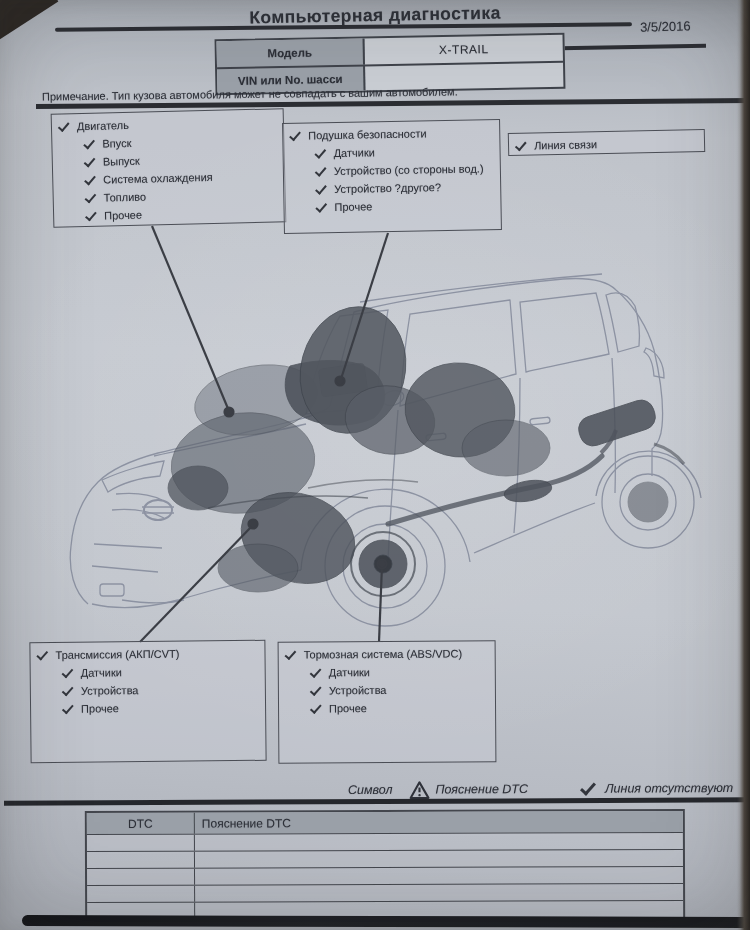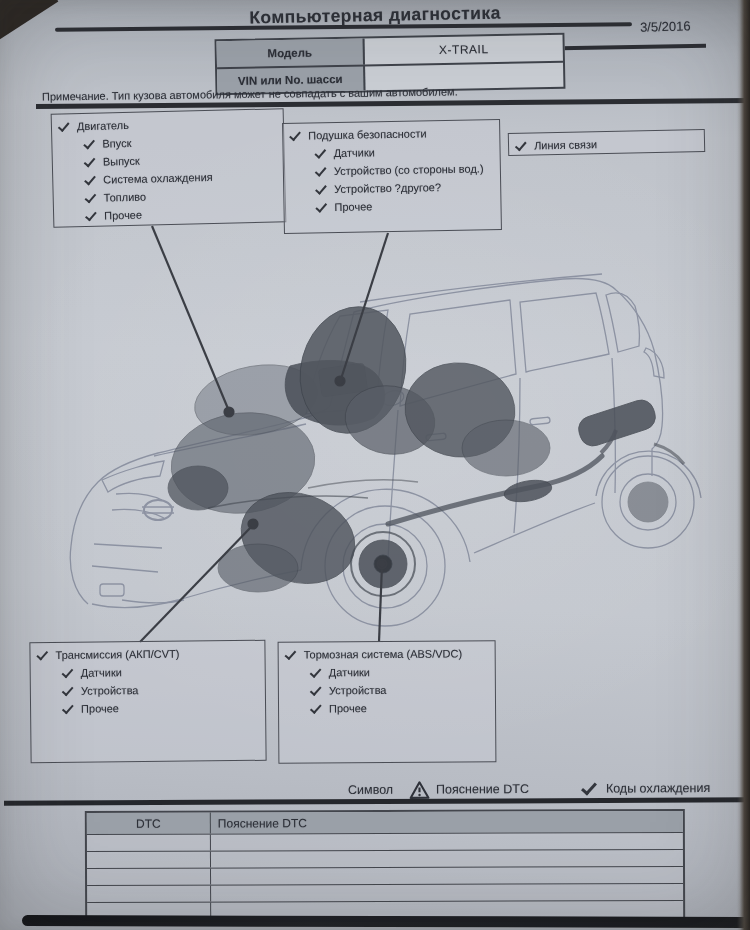--- a/index.html
+++ b/index.html
@@ -32,30 +32,30 @@
 
   
   .cbox{position:absolute;border:1.6px solid #4a4d55;background:rgba(201,205,212,.45);transform:rotate(var(--rot,0deg));padding-top:3px;}
   .crow{display:flex;align-items:center;height:18px;padding-left:7px;font-size:11px;}
   .crow.item{padding-left:32px;}
   .crow span.lbl{text-shadow:0 0 1px rgba(45,48,56,.35);white-space:nowrap;}
   .chk{display:inline-block;width:11px;height:6px;border-left:2.6px solid #33363d;border-bottom:2.6px solid #33363d;transform:rotate(-48deg) translateY(-1px);margin-right:7px;flex:none;}
 
   
   .legend{position:absolute;left:348px;top:778px;height:22px;display:flex;align-items:center;font-size:12.5px;transform:rotate(-.3deg);}
-  .legend .lbl{text-shadow:0 0 1px rgba(45,48,56,.35);white-space:nowrap;}
+  .legend .lbl{text-shadow:0 0 1px rgba(45,48,56,.35);white-space:nowrap;font-style:italic;}
   .warn{margin:0 6px 0 16px;flex:none;}
   .chk-big{display:inline-block;width:15px;height:8px;border-left:3px solid #33363d;border-bottom:3px solid #33363d;transform:rotate(-48deg) translateY(-2px);margin:0 8px 0 54px;flex:none;}
   .legend-rule{position:absolute;left:4px;top:799px;width:745px;height:5px;background:#25272c;transform:rotate(-.25deg);}
 
   
   .dtable{position:absolute;left:85px;top:810px;width:600px;border:2px solid #43464d;background:rgba(200,204,211,.35);transform:rotate(-.2deg);}
   .drow{display:flex;height:17px;border-top:1.6px solid #43464d;}
   .drow.dhead{border-top:none;height:21px;background:#9aa0a8;font-size:12px;}
-  .dc1{width:124px;border-right:1.6px solid #43464d;display:flex;align-items:center;justify-content:center;text-shadow:0 0 1px rgba(45,48,56,.35);}
+  .dc1{width:108px;border-right:1.6px solid #43464d;display:flex;align-items:center;justify-content:center;text-shadow:0 0 1px rgba(45,48,56,.35);}
   .dc2{flex:1;display:flex;align-items:center;padding-left:7px;text-shadow:0 0 1px rgba(45,48,56,.35);}
 
   .bottom-bar{position:absolute;left:22px;top:916px;width:726px;height:11px;border-radius:6px 3px 3px 6px;background:linear-gradient(90deg,#121317,#1d1f24 40%,#17181c);transform:rotate(.15deg);}
 
   
   .corner-tl{position:absolute;left:-18px;top:-20px;width:70px;height:44px;background:#2b2622;transform:rotate(-33deg);}
   .edge-r{position:absolute;right:0;top:0;width:13px;height:930px;background:linear-gradient(to left,#27221e 0%,#4d463f 45%,rgba(110,104,98,.25) 78%,rgba(110,104,98,0) 100%);}
   .vignette{position:absolute;inset:0;pointer-events:none;box-shadow:inset 0 0 90px rgba(52,50,52,.28), inset 0 0 16px rgba(60,55,50,.10);}
 
   svg{display:block;}
@@ -277,21 +277,21 @@
 
   <div class="legend">
     <span class="lbl">Символ</span>
     <svg class="warn" width="21" height="19" viewBox="0 0 24 22">
       <path d="M12 2 L22.3 20 L1.7 20 Z" fill="none" stroke="#2f323a" stroke-width="2.4" stroke-linejoin="round"></path>
       <line x1="12" y1="8" x2="12" y2="13.5" stroke="#2f323a" stroke-width="2.4"></line>
       <circle cx="12" cy="16.8" r="1.4" fill="#2f323a"></circle>
     </svg>
     <span class="lbl">Пояснение DTC</span>
     <span class="chk-big"></span>
-    <span class="lbl">Коды охлаждения</span>
+    <span class="lbl">Линия отсутствуют</span>
   </div>
   <div class="legend-rule"></div>
 
   <div class="dtable">
     <div class="drow dhead">
       <div class="dc1">DTC</div>
       <div class="dc2">Пояснение DTC</div>
     </div>
     <div class="drow">
         <div class="dc1"></div>

